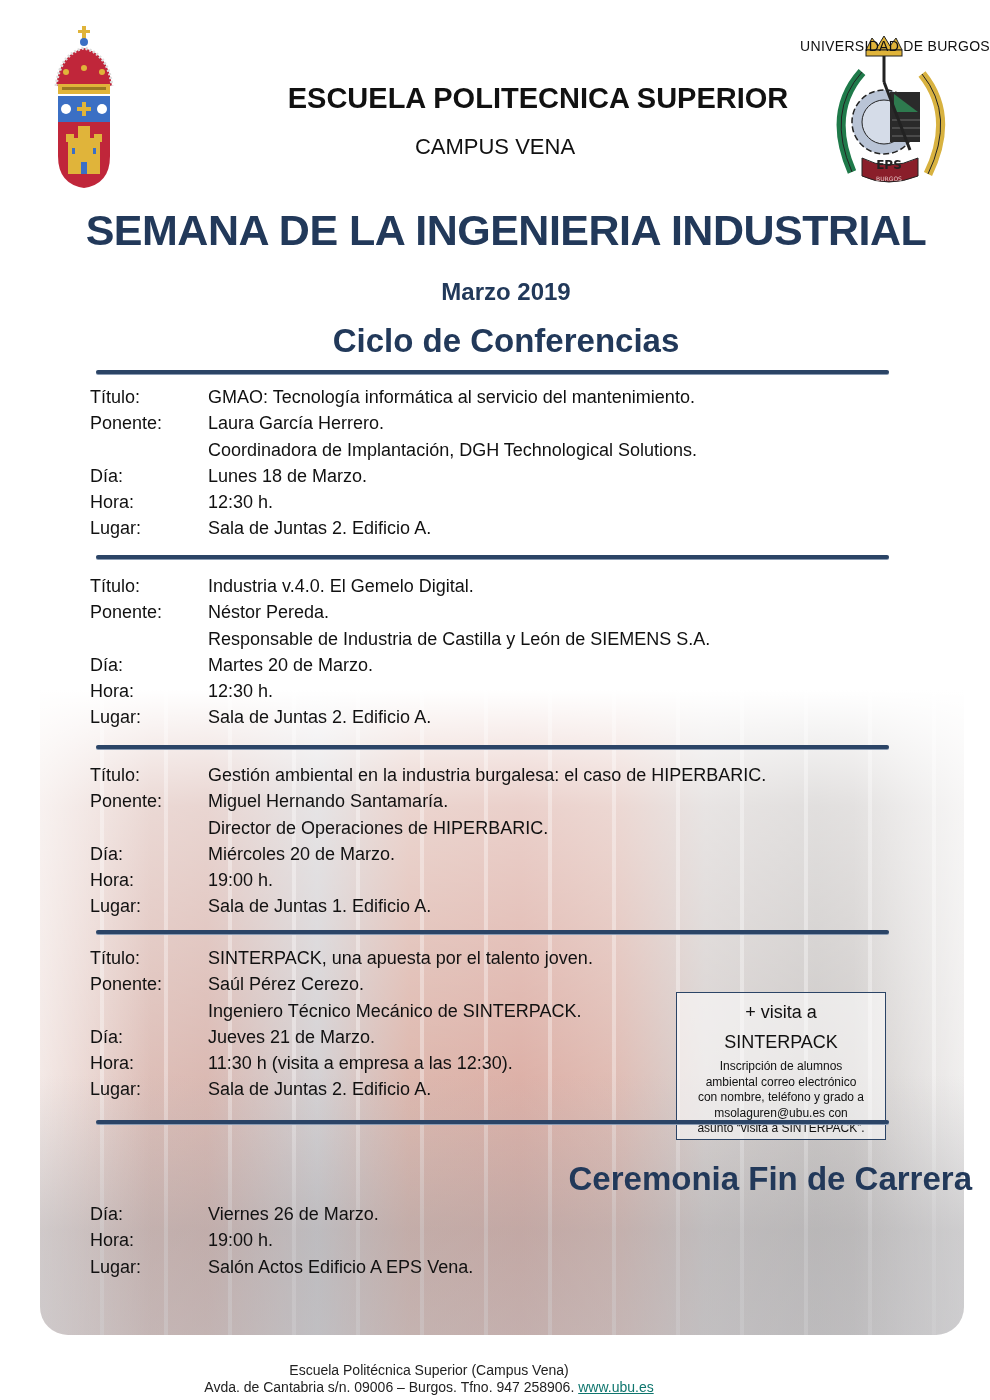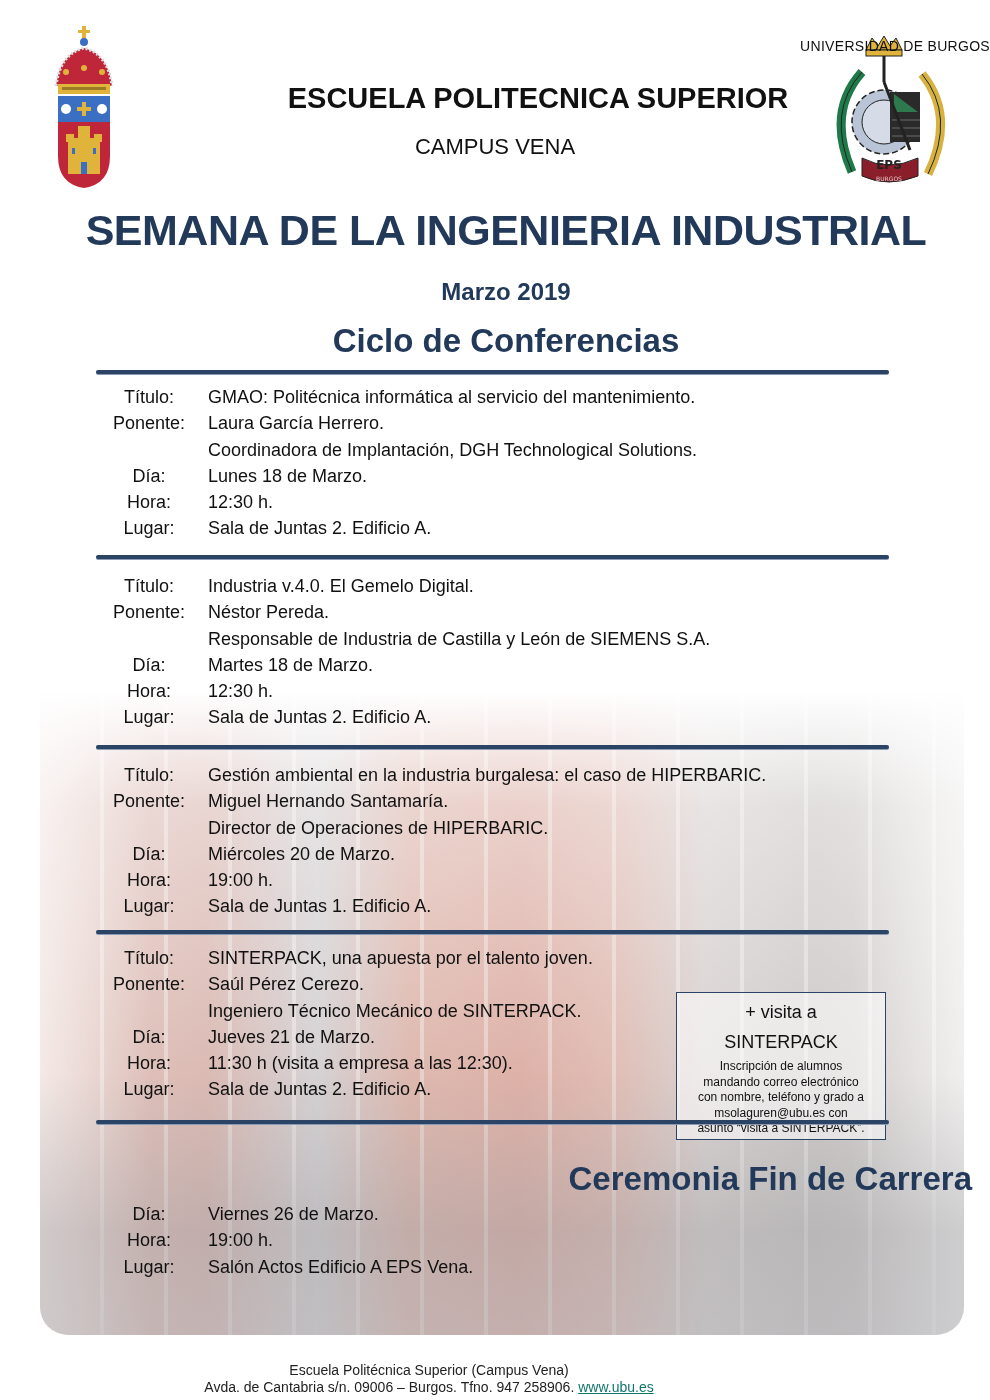--- a/index.html
+++ b/index.html
@@ -33,21 +33,21 @@
     .school { left: 0; width: 990px; top: 82px; text-align: center; font-size: 29px; font-weight: bold; padding-left: 43px; }
     .campus { left: 0; width: 990px; top: 134px; text-align: center; font-size: 22px; font-weight: normal; }
 
     .navy { color: #22395a; }
     .main-title { left: 0; width: 1012px; top: 206px; text-align: center; font-size: 43px; font-weight: bold; letter-spacing: -0.5px; }
     .month { left: 0; width: 1012px; top: 278px; text-align: center; font-size: 24px; font-weight: bold; }
     .cycle { left: 0; width: 1012px; top: 322px; text-align: center; font-size: 33px; font-weight: bold; }
 
     .divider { position: absolute; left: 96px; width: 793px; height: 4px; background: #2b4466; border-radius: 2px; z-index: 1; box-shadow: 0 1px 0 #8a9bb3; }
 
-    .talk { position: absolute; left: 90px; z-index: 1; font-size: 18px; line-height: 26.3px; text-align: center; }
+    .talk { position: absolute; left: 90px; z-index: 1; font-size: 18px; line-height: 26.3px; }
     .row { display: flex; }
     .lbl { width: 118px; flex: none; }
     .val { flex: none; white-space: nowrap; }
 
     .visit-box {
       position: absolute; left: 676px; top: 992px; width: 210px; height: 148px;
       border: 1.5px solid #2b4466; background: rgba(255,255,255,0.55);
       text-align: center; z-index: 1; box-sizing: border-box;
     }
     .visit-title { font-size: 18px; line-height: 22px; margin-top: 8px; }
@@ -134,21 +134,21 @@
 
 <div class="layer main-title navy">SEMANA DE LA INGENIERIA INDUSTRIAL</div>
 <div class="layer month navy">Marzo 2019</div>
 <div class="layer cycle navy">Ciclo de Conferencias</div>
 
 <div class="divider" style="top:370px"></div>
 
 <div class="talk" style="top:384px">
   <div class="row">
       <span class="lbl">Título:</span>
-      <span class="val">GMAO: Politécnica informática al servicio del mantenimiento.</span>
+      <span class="val">GMAO: Tecnología informática al servicio del mantenimiento.</span>
     </div>
   <div class="row">
       <span class="lbl">Ponente:</span>
       <span class="val">Laura García Herrero.</span>
     </div>
   <div class="row">
       <span class="lbl"></span>
       <span class="val">Coordinadora de Implantación, DGH Technological Solutions.</span>
     </div>
   <div class="row">
@@ -175,21 +175,21 @@
   <div class="row">
       <span class="lbl">Ponente:</span>
       <span class="val">Néstor Pereda.</span>
     </div>
   <div class="row">
       <span class="lbl"></span>
       <span class="val">Responsable de Industria de Castilla y León de SIEMENS S.A.</span>
     </div>
   <div class="row">
       <span class="lbl">Día:</span>
-      <span class="val">Martes 18 de Marzo.</span>
+      <span class="val">Martes 20 de Marzo.</span>
     </div>
   <div class="row">
       <span class="lbl">Hora:</span>
       <span class="val">12:30 h.</span>
     </div>
   <div class="row">
       <span class="lbl">Lugar:</span>
       <span class="val">Sala de Juntas 2. Edificio A.</span>
     </div>
 </div>
@@ -250,21 +250,21 @@
       <span class="lbl">Lugar:</span>
       <span class="val">Sala de Juntas 2. Edificio A.</span>
     </div>
 </div>
 
 <div class="visit-box">
   <div class="visit-title">+ visita a</div>
   <div class="visit-title">SINTERPACK</div>
   <div class="visit-body">
     <div>Inscripción de alumnos</div>
-    <div>mandando correo electrónico</div>
+    <div>ambiental correo electrónico</div>
     <div>con nombre, teléfono y grado a</div>
     <div>msolaguren@ubu.es con</div>
     <div>asunto “visita a SINTERPACK”.</div>
   </div>
 </div>
 
 <div class="divider" style="top:1120px"></div>
 
 <div class="layer ceremony-title navy">Ceremonia Fin de Carrera</div>
 

